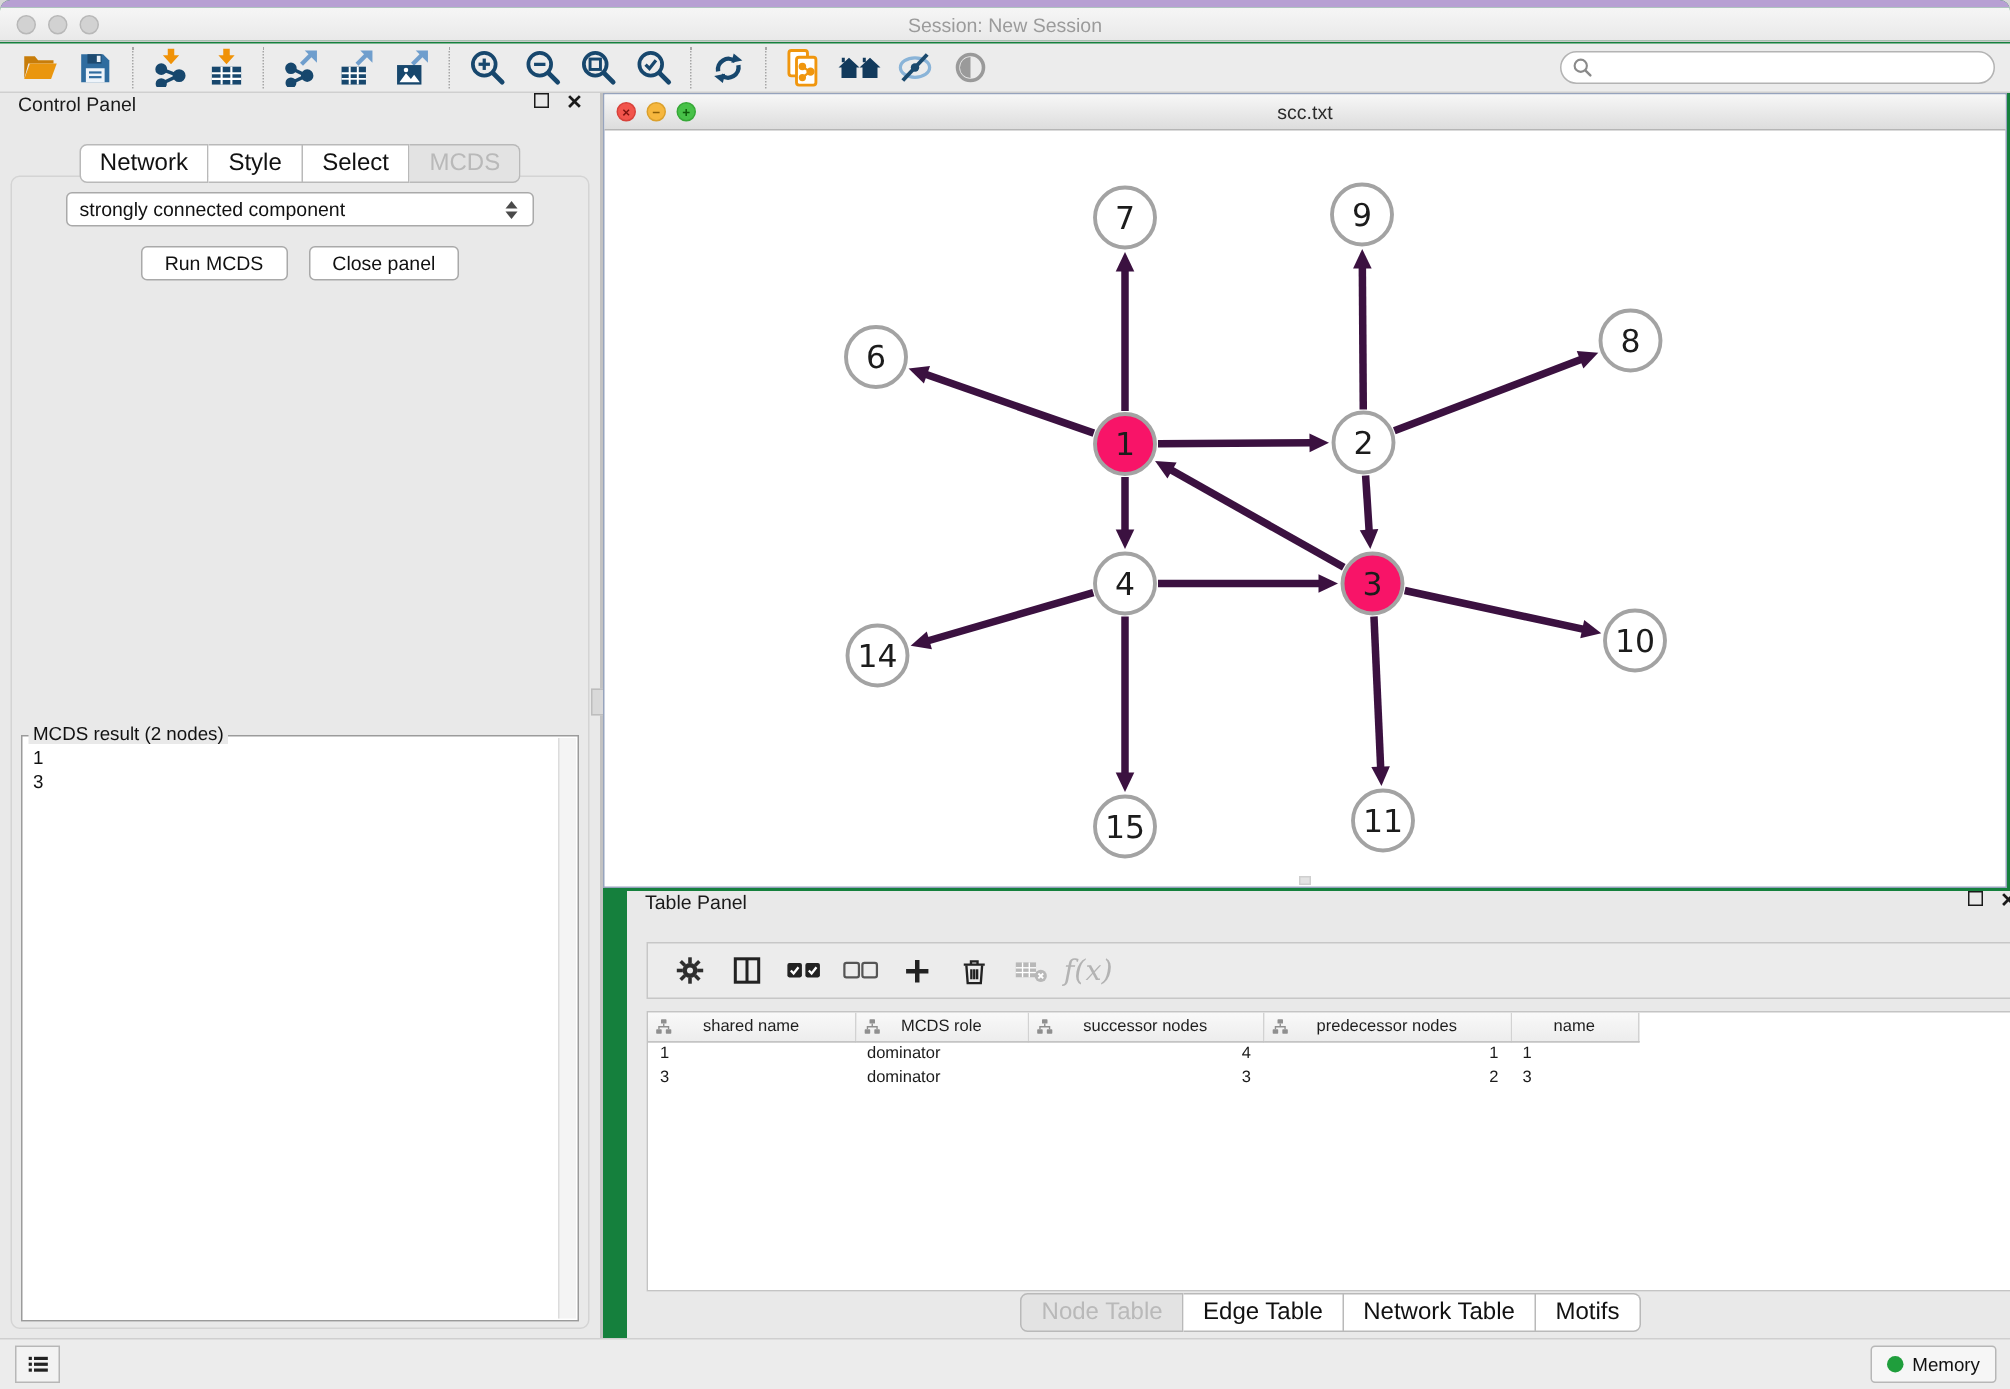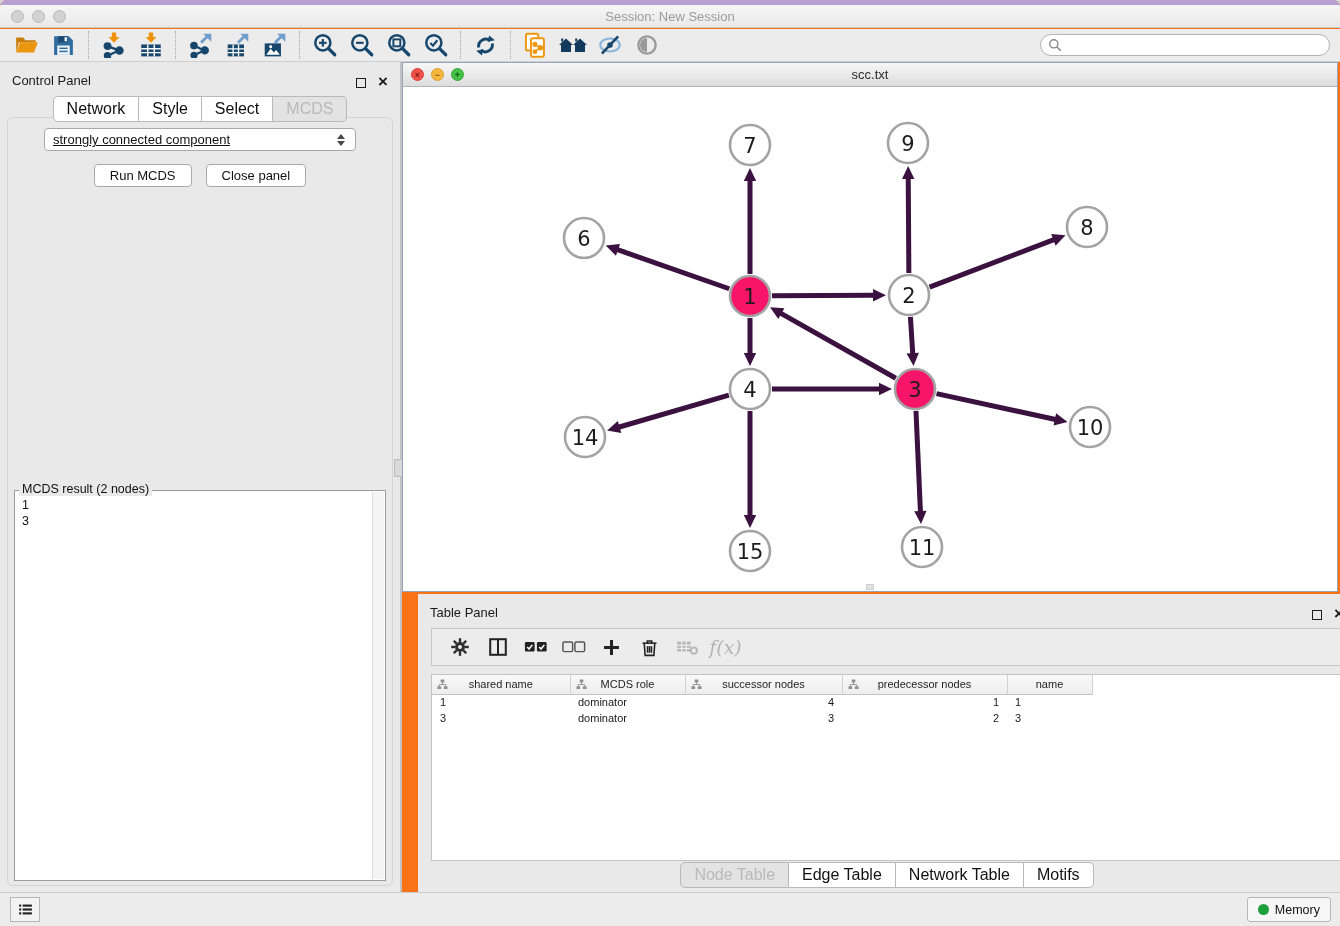--- a/index.html
+++ b/index.html
@@ -1,50 +1,50 @@
 <!DOCTYPE html>
 <html><head>
 <meta charset="utf-8">
 <style>
   * { box-sizing: border-box; margin: 0; padding: 0; }
   html,body { background:#d8d8d8; }
   body { font-family:"Liberation Sans", sans-serif; }
-  .app { position:relative; width:1340px; height:926px; background:#f97316; overflow:hidden; border-radius:7px 7px 0 0; }
+  .app { position:relative; width:1340px; height:926px; background:#15803d; overflow:hidden; border-radius:7px 7px 0 0; }
 
   
   .top-frame { position:absolute; top:0; left:0; right:0; height:5px; background:#b7a0d3; }
   .titlebar { position:absolute; top:5px; left:0; right:0; height:23px; background:linear-gradient(#f6f6f6,#e9e9e9); border-bottom:1px solid #cacaca; }
   .titlebar .title-text { text-align:center; line-height:23px; font-size:13px; color:#9b9b9b; }
   .traffic { position:absolute; left:11px; top:5px; display:flex; gap:8px; }
   .traffic .dot { width:13px; height:13px; border-radius:50%; background:#d2d2d2; border:1px solid #b8b8b8; }
 
   
   .toolbar { position:absolute; top:29px; left:0; right:0; height:33px; background:#ececec; border-bottom:1px solid #cfcfcf; display:flex; align-items:center; padding-left:8px; }
   .tbtn { width:37px; height:30px; display:flex; align-items:center; justify-content:center; flex:0 0 auto; }
   .tsep { width:0; height:28px; border-left:1px dotted #a6a6a6; margin:0 6px; flex:0 0 auto; }
   .search-wrap { position:absolute; right:10px; top:5px; width:290px; height:22px; background:#fff; border:1px solid #b3b3b3; border-radius:12px; display:flex; align-items:center; padding-left:7px; }
   .search-wrap input { border:none; outline:none; flex:1; font-size:12px; background:transparent; height:18px; }
 
   
   .control-panel { position:absolute; left:0; top:62px; width:400px; height:830px; background:#e9e9e9; }
-  .panel-header { height:26px; display:flex; align-items:flex-end; padding:0 12px; font-size:13px; color:#1a1a1a; }
+  .panel-header { height:26px; display:flex; align-items:flex-start; padding:0 12px; font-size:13px; color:#1a1a1a; }
   .panel-header .spacer { flex:1; }
   .float-ic { width:10px; height:10px; border:1.5px solid #1a1a1a; margin-right:12px; }
   .close-ic { font-size:17px; font-weight:bold; color:#1a1a1a; line-height:12px; }
 
   .tabgroup { display:flex; }
   .tab { background:#fff; border:1px solid #b9b9b9; border-left:none; padding:3px 13px; font-size:16px; color:#111; white-space:nowrap; }
   .tab:first-child { border-left:1px solid #b9b9b9; border-radius:5px 0 0 5px; }
   .tab:last-child { border-radius:0 5px 5px 0; }
   .tab.active { background:#e3e3e3; color:#b9b9b9; }
 
   .cp-tabs { position:absolute; top:34px; left:0; right:0; display:flex; justify-content:center; z-index:2; }
   .cp-content { position:absolute; top:55px; left:7px; right:7px; bottom:6px; background:#e9e9e9; border:1px solid #d4d4d4; border-radius:6px; }
   .opt-label { margin-top:26px; text-align:center; font-size:13px; color:#111; }
-  .select { margin:10px auto 0; width:312px; height:23px; background:#fff; border:1px solid #a9a9a9; border-radius:4px; display:flex; align-items:center; padding:0 8px; font-size:13px; color:#111;text-decoration:underline; }
+  .select { margin:10px auto 0; width:312px; height:23px; background:#fff; border:1px solid #a9a9a9; border-radius:4px; display:flex; align-items:center; padding:0 8px; font-size:13px; color:#111; }
   .select .spacer { flex:1; }
   .spinner { display:flex; flex-direction:column; gap:2px; padding-right:2px; }
   .spinner i { display:block; width:0; height:0; border-left:4px solid transparent; border-right:4px solid transparent; }
   .spinner .up { border-bottom:5px solid #4a4a4a; }
   .spinner .down { border-top:5px solid #4a4a4a; }
   .btn-row { display:flex; justify-content:center; gap:14px; margin-top:13px; }
   .btn { background:#fff; border:1px solid #a9a9a9; border-radius:4px; padding:3px 15px; font-size:13px; color:#111; }
 
   .result-box { position:absolute; left:6px; right:6px; top:372px; bottom:4px; border:1px solid #9b9b9b; background:#fff; }
   .result-legend { position:absolute; top:-9px; left:4px; background:#e9e9e9; padding:0 3px; font-size:12.5px; color:#111; }

